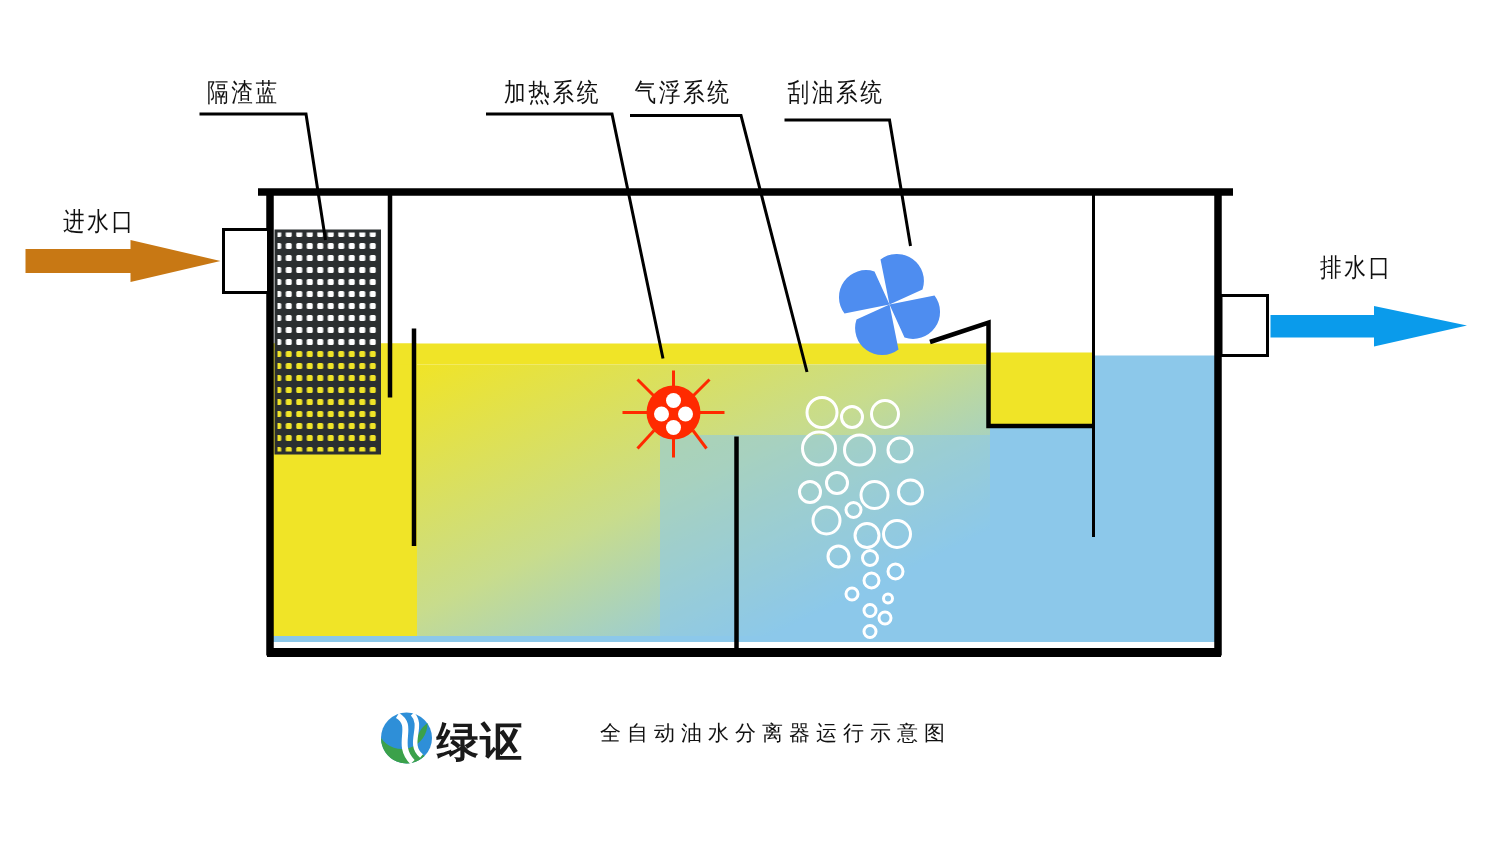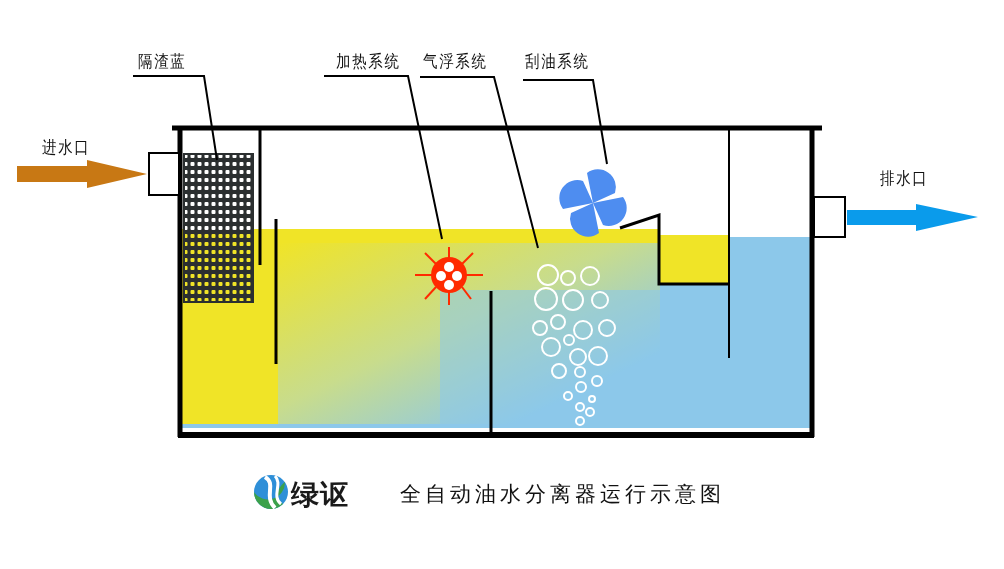--- a/index.html
+++ b/index.html
@@ -1,21 +1,21 @@
 <!DOCTYPE html>
 <html><head>
 <meta charset="utf-8">
 <style>
   html, body { margin: 0; padding: 0; background: #ffffff; }
   body { width: 1004px; height: 569px; position: relative; overflow: hidden;
          font-family: "DejaVu Sans", sans-serif; }
   svg { position: absolute; left: 0; top: 0; }
   .lbl { position: absolute; font-size: 17px; color: #111; letter-spacing: 2px;
          font-family: "DejaVu Sans", sans-serif; white-space: nowrap; transform: scaleX(0.85); transform-origin: left top; }
-  .title { position: absolute; left: 400px; top: 480px; font-size: 21px; color: #111;
+  .title { position: absolute; left: 400px; top: 480px; font-size: 14px; color: #111;
            letter-spacing: 4px; font-family: Liberation Sans, sans-serif; white-space: nowrap; }
   .brand { position: absolute; left: 291px; top: 476px; font-size: 28px; font-weight: bold;
            color: #1a1a1a; font-family: Liberation Serif, serif; letter-spacing: 1px; }
 </style>
 </head>
 <body>
 
 <svg width="1004" height="569" viewBox="0 0 1004 569">
   <defs>
     <linearGradient id="mix" x1="0" y1="0" x2="1" y2="1" gradientUnits="objectBoundingBox">

